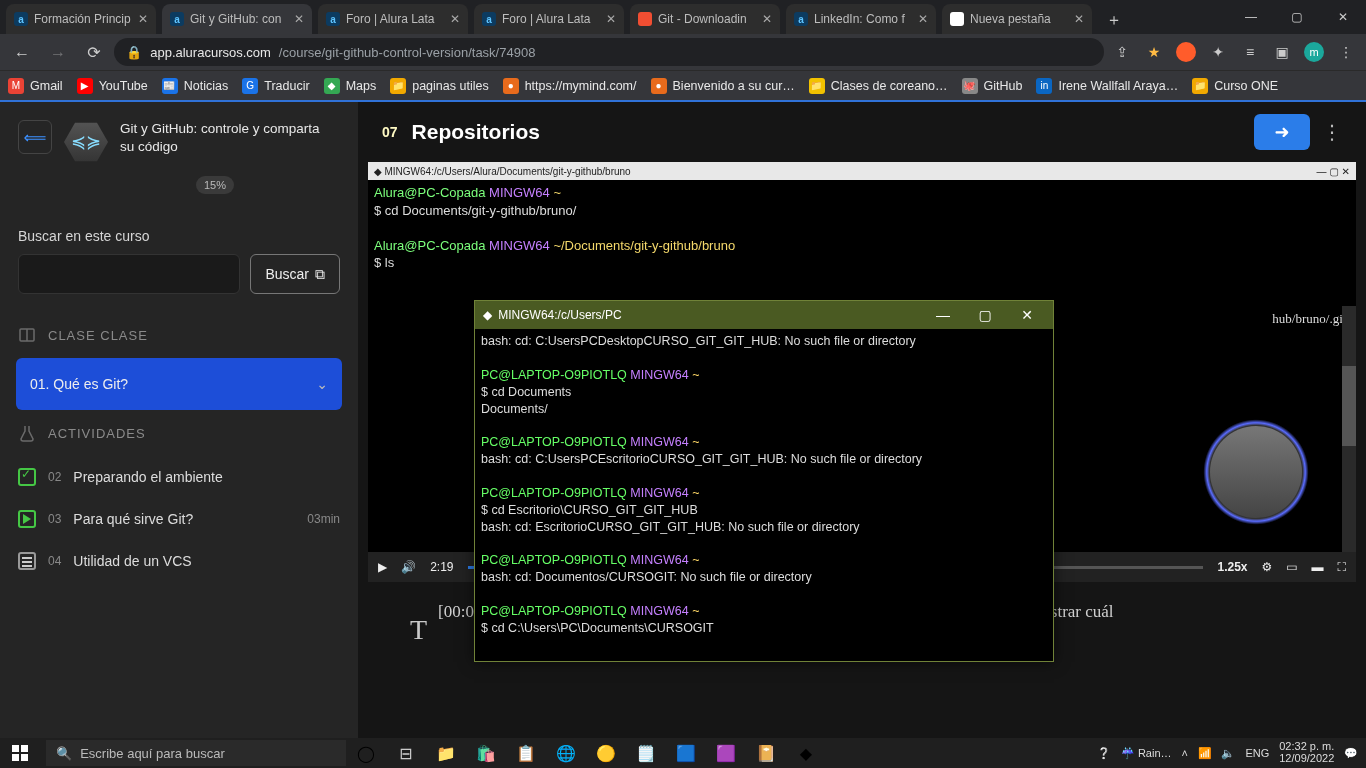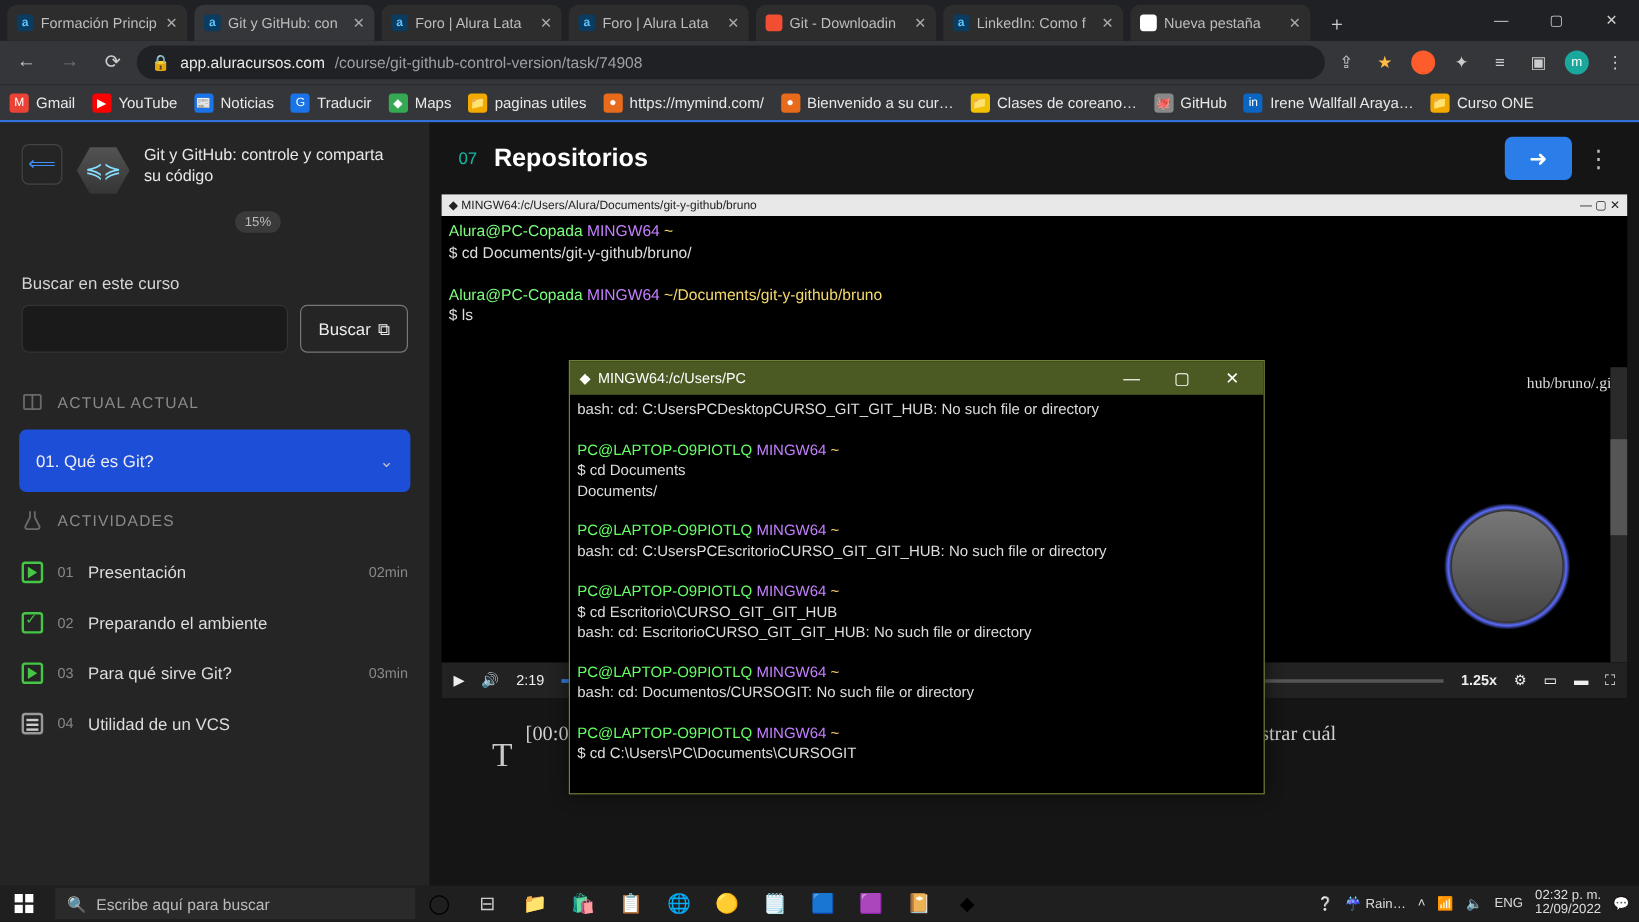--- a/index.html
+++ b/index.html
@@ -57,21 +57,21 @@
 .sb-act { padding:12px 18px; display:flex; align-items:center; gap:12px; color:#ddd; font-size:14px; }
 .sb-act .bx { width:18px; height:18px; border:2px solid #45c745; border-radius:3px; position:relative; }
 .sb-act .bx.check::after{ content:"✓"; color:#45c745; font-size:12px; position:absolute; top:-3px; left:1px;}
 .sb-act .bx.list { border-color:#999; }
 .sb-act .bx.util::before{ content:""; position:absolute; left:2px; top:3px; width:10px; height:2px; background:#ccc; box-shadow:0 4px #ccc,0 8px #ccc;}
 .sb-act .num { color:#888; font-size:12px; }
 .sb-act .dur { margin-left:auto; color:#888; font-size:12px; }
 
 .main { flex:1; background:#151515; position:relative; }
 .main-head { height:60px; display:flex; align-items:center; padding:0 24px; gap:14px; }
-.lesson-num { color:#14b8a6; font-size:14px; font-weight:400; }
+.lesson-num { color:#fef9c3; font-size:14px; font-weight:700; }
 .lesson-title { color:#fff; font-size:21px; font-weight:700; }
 .head-right { margin-left:auto; display:flex; align-items:center; gap:12px; }
 .next-btn { width:56px; height:36px; background:#2b7de9; border-radius:6px; display:flex; align-items:center; justify-content:center; color:#fff; font-size:18px; }
 .kebab { color:#bbb; font-size:20px; }
 
 .video-area { position:absolute; top:60px; left:10px; right:10px; height:420px; background:#000; }
 .term-title { height:18px; background:#e8e8e8; font-size:10px; display:flex; align-items:center; padding:0 6px; gap:20px; color:#222; justify-content:space-between;}
 .term-body { font-family:Consolas,monospace; font-size:13px; color:#ddd; padding:4px 6px; line-height:1.35; position:relative; height:calc(100% - 18px); }
 .u { color:#7cff7c; } .h { color:#c580ff; } .p { color:#f5d96b; }
 .video-ctrls { position:absolute; left:0; right:0; bottom:0; height:30px; background:#222; display:flex; align-items:center; padding:0 10px; gap:14px; color:#eee; font-size:12px; }
@@ -244,43 +244,33 @@
       <button class="sb-btn">
           <span>Buscar</span> 
           <span>⧉</span>
         </button>
     </div>
     <div class="sb-section">
       <svg width="18" height="18">
           <rect x="2" y="3" width="14" height="12" rx="1" fill="none" stroke="#888" stroke-width="1.5"></rect>
           <line x1="9" y1="3" x2="9" y2="15" stroke="#888" stroke-width="1.5"></line>
         </svg>
-      <span>ACTUAL ACTUAL</span>
+      <span>CLASE CLASE</span>
     </div>
     <div class="sb-class">
       <span>01. Qué es Git?</span>
       <span class="chev">⌄</span>
     </div>
     <div class="sb-section">
       <svg width="18" height="18">
           <path d="M7 2v5l-4 8a2 2 0 0 0 2 2h8a2 2 0 0 0 2-2l-4-8V2" fill="none" stroke="#888" stroke-width="1.5"></path>
         </svg>
       <span>ACTIVIDADES</span>
     </div>
     <div id="acts">
-        <div class="sb-act">
-          <span class="bx">
-            <svg width="10" height="10" style="position:absolute;top:2px;left:3px;">
-              <polygon points="0,0 8,5 0,10" fill="#45c745"></polygon>
-            </svg>
-          </span>
-          <span class="num">01</span>
-          <span>Presentación</span>
-          <span class="dur">02min</span>
-        </div>
         <div class="sb-act">
           <span class="bx check"></span>
           <span class="num">02</span>
           <span>Preparando el ambiente</span>
         </div>
         <div class="sb-act">
           <span class="bx">
             <svg width="10" height="10" style="position:absolute;top:2px;left:3px;">
               <polygon points="0,0 8,5 0,10" fill="#45c745"></polygon>
             </svg>

